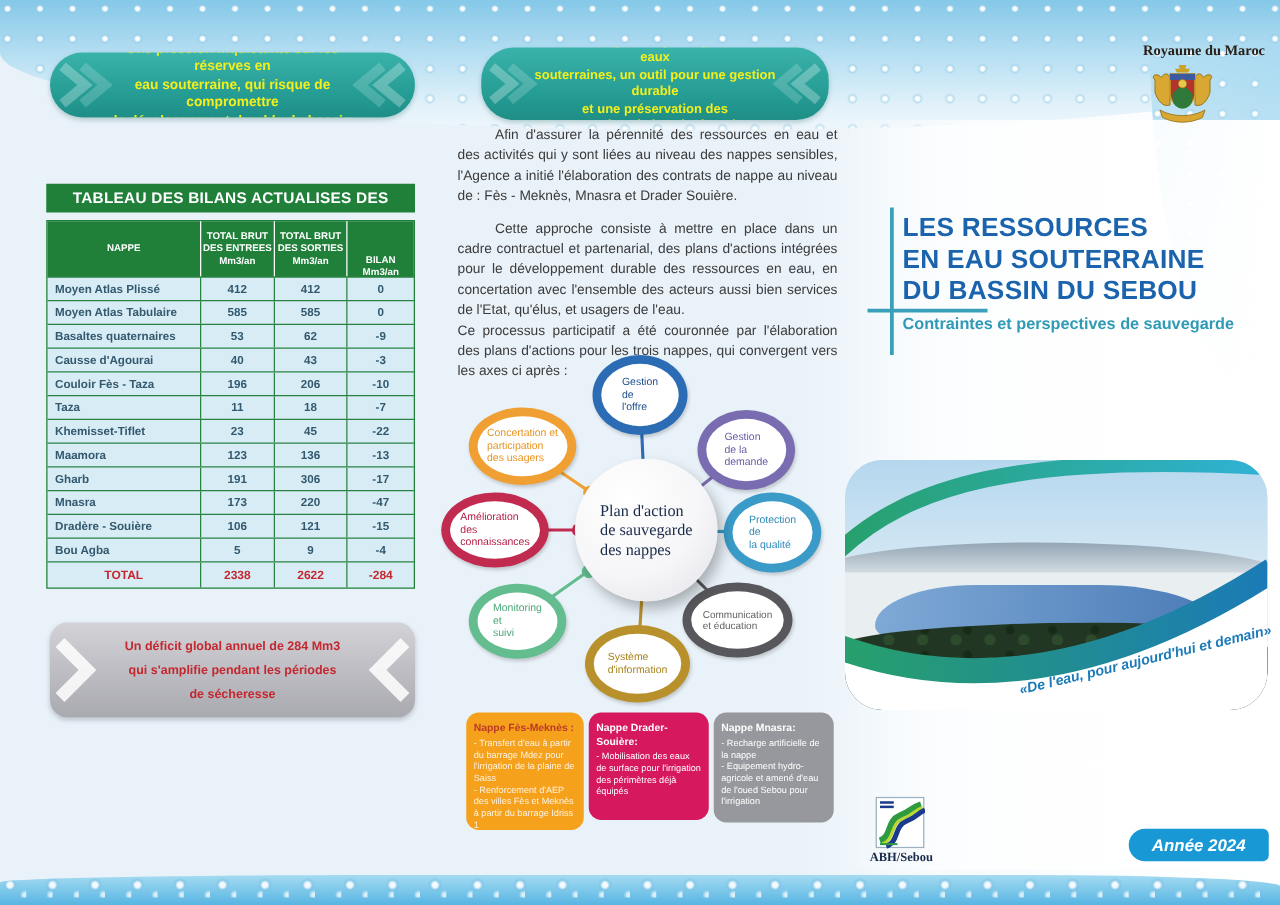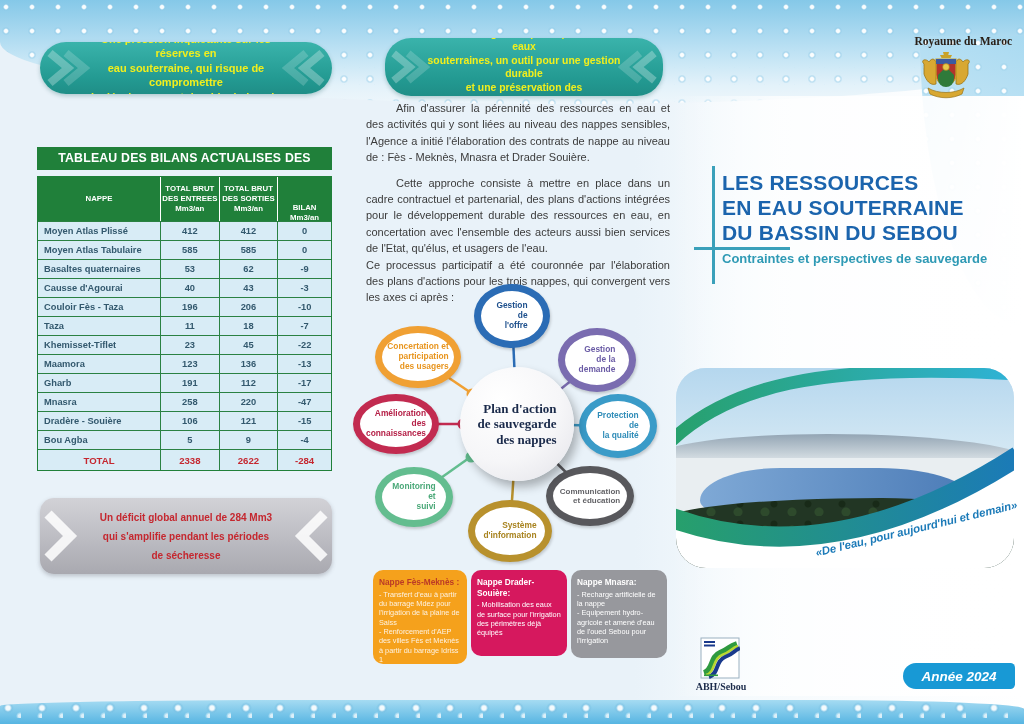--- a/index.html
+++ b/index.html
@@ -66,21 +66,21 @@
   .mid-text { position:absolute; left:366px; top:100px; width:304px; z-index:2; color:#3b3b3b;
     font-size:11px; line-height:16.4px; text-align:justify; }
   .mid-text p.ind { text-indent:30px; }
   .mid-text p + p { margin-top:9px; }
   .mid-text p.follow { margin-top:0; }
 
   
   .diagram { position:absolute; left:352px; top:282px; width:320px; height:290px; z-index:2; }
   .diagram svg.links { position:absolute; left:0; top:0; }
   .node { position:absolute; border-radius:50%; background:#fff; display:flex; align-items:center; justify-content:center;
-    text-align:right; font-weight:bold; font-size:8.4px; line-height:1.18; border:7px solid;
+    text-align:left; font-weight:normal; font-size:8.4px; line-height:1.18; border:7px solid;
     box-shadow:1px 2px 3px rgba(0,0,0,.18); }
   .n0 { left:122px; top:2px;   width:76px; height:64px; border-color:#2b6cb5; color:#1d4f8c; }
   .n1 { left:206px; top:46px;  width:78px; height:64px; border-color:#7a6cb0; color:#6a5ba5; }
   .n2 { left:227px; top:112px; width:78px; height:64px; border-color:#3a9bc8; color:#2f8cb8; }
   .n3 { left:194px; top:184px; width:88px; height:60px; border-color:#58585c; color:#636367; font-size:8px; }
   .n4 { left:116px; top:218px; width:84px; height:62px; border-color:#b8912d; color:#a8831f; }
   .n5 { left:23px;  top:185px; width:78px; height:60px; border-color:#63bd8f; color:#4aa878; }
   .n6 { left:1px;   top:112px; width:86px; height:60px; border-color:#c22b50; color:#b52047; }
   .n7 { left:23px;  top:44px;  width:86px; height:62px; border-color:#f0a033; color:#e8951f; }
   .ncenter { left:108px; top:85px; width:114px; height:114px; border:none;
@@ -212,26 +212,26 @@
   </div>
   <div class="t-row t-data">
     <div class="t-cell c1">Maamora</div>
     <div class="t-cell c2">123</div>
     <div class="t-cell c3">136</div>
     <div class="t-cell c4">-13</div>
   </div>
   <div class="t-row t-data">
     <div class="t-cell c1">Gharb</div>
     <div class="t-cell c2">191</div>
-    <div class="t-cell c3">112</div>
+    <div class="t-cell c3">306</div>
     <div class="t-cell c4">-17</div>
   </div>
   <div class="t-row t-data">
     <div class="t-cell c1">Mnasra</div>
-    <div class="t-cell c2">258</div>
+    <div class="t-cell c2">173</div>
     <div class="t-cell c3">220</div>
     <div class="t-cell c4">-47</div>
   </div>
   <div class="t-row t-data">
     <div class="t-cell c1">Dradère - Souière</div>
     <div class="t-cell c2">106</div>
     <div class="t-cell c3">121</div>
     <div class="t-cell c4">-15</div>
   </div>
   <div class="t-row t-data">

